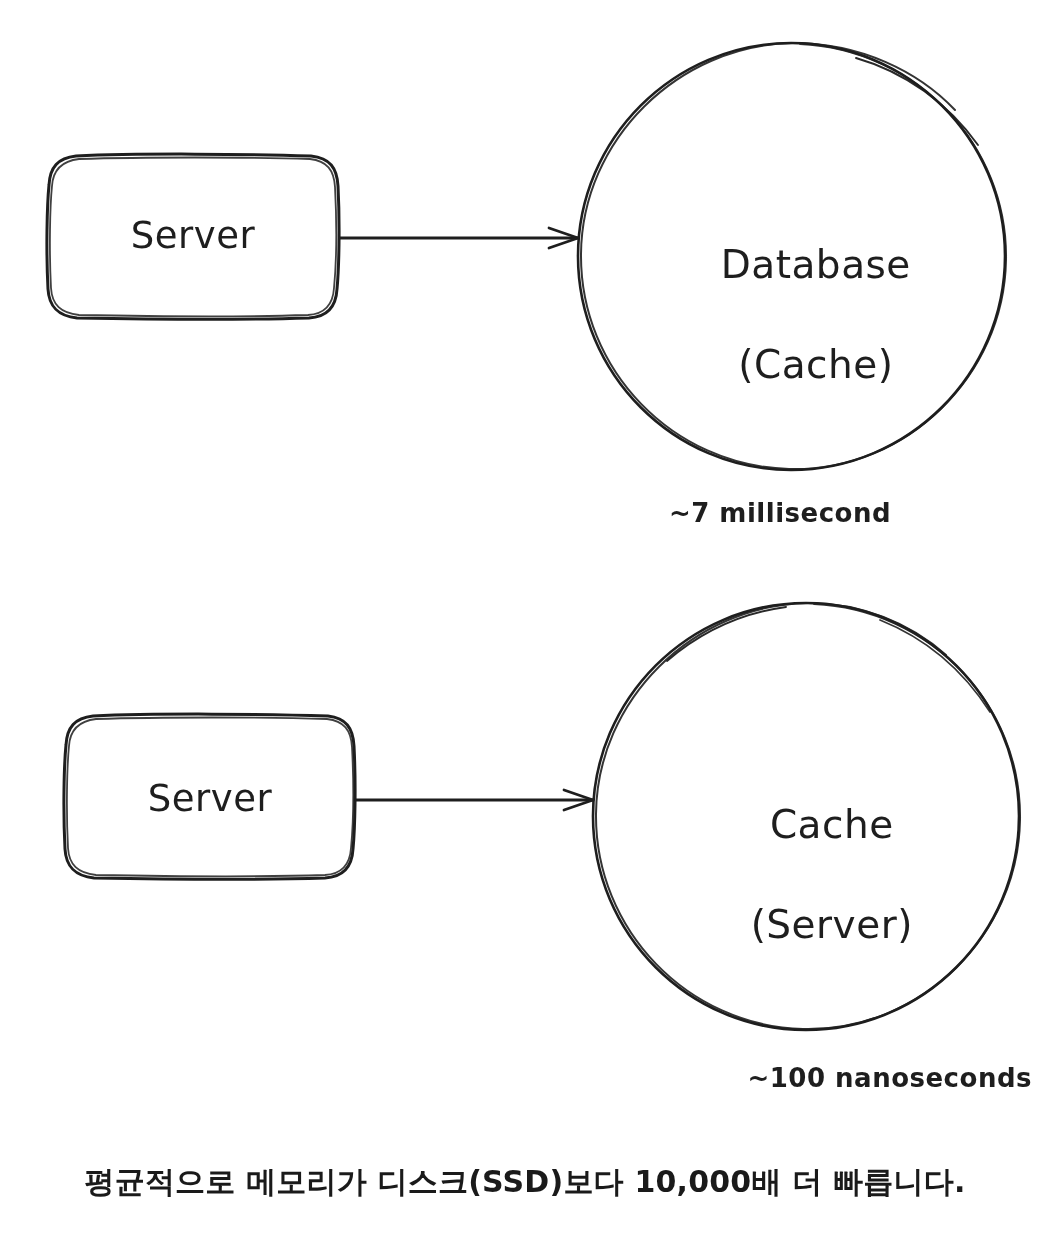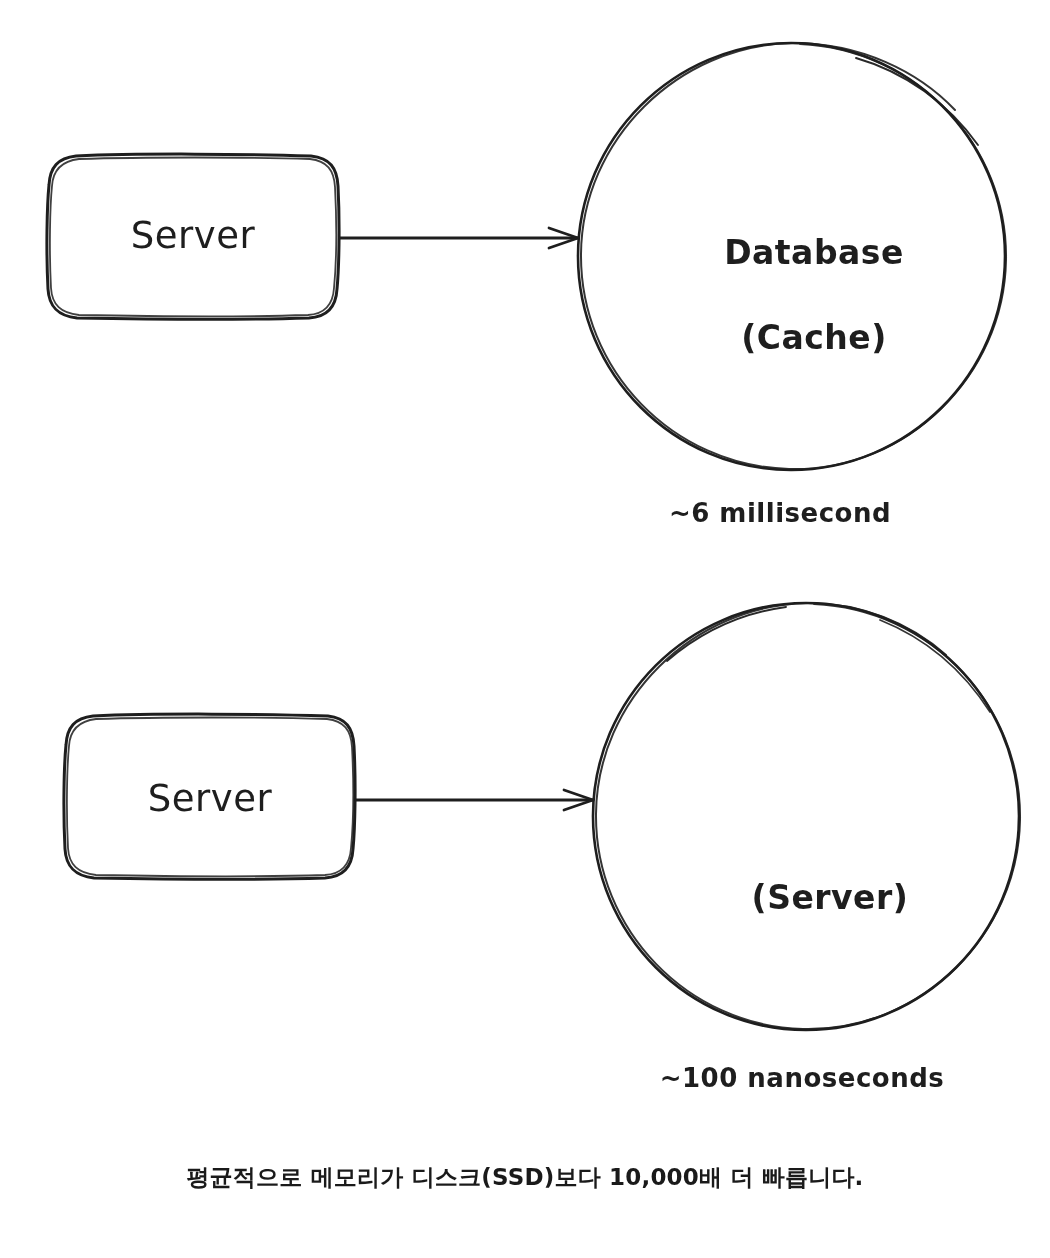--- a/index.html
+++ b/index.html
@@ -35,29 +35,29 @@
     line-height: 1.28;
     white-space: pre;
     letter-spacing: 0.5px;
     -webkit-font-smoothing: antialiased;
   }
   .node-label {
     font-size: 37px;
     font-weight: 400;
   }
   .circle-label {
-    font-size: 33px;
-    font-weight: 700;
+    font-size: 39px;
+    font-weight: 400;
   }
   .caption {
     font-size: 26px;
     font-weight: 600;
   }
   .footnote {
-    font-size: 23px;
+    font-size: 30px;
     font-weight: 700;
     color: #1a1a1a;
     letter-spacing: 0.2px;
   }
   .center-x {
     transform: translateX(-50%);
   }
 </style>
 </head>
 <body>
@@ -155,26 +155,26 @@
 
   </svg>
 
   <div class="lbl node-label center-x" style="left:193px; top:212px; width:260px;">Server</div>
 
   <div class="lbl circle-label center-x" style="left:790px; top:190px; width:340px;">
     <span>Database</span><br>
     <span>(Cache)</span>
   </div>
 
-  <div class="lbl caption center-x" style="left:780px; top:497px; width:420px;">~6 millisecond</div>
+  <div class="lbl caption center-x" style="left:780px; top:497px; width:420px;">~7 millisecond</div>
 
   <div class="lbl node-label center-x" style="left:210px; top:775px; width:260px;">Server</div>
 
   <div class="lbl circle-label center-x" style="left:806px; top:750px; width:340px;">
-    <br>
+    <span>Cache</span><br>
     <span>(Server)</span>
   </div>
 
-  <div class="lbl caption center-x" style="left:802px; top:1062px; width:460px;">~100 nanoseconds</div>
+  <div class="lbl caption center-x" style="left:802px; top:1062px; width:460px;text-align:right;">~100 nanoseconds</div>
 
   <div class="lbl footnote center-x" style="left:525px; top:1163px; width:1000px;">평균적으로 메모리가 디스크(SSD)보다 10,000배 더 빠릅니다.</div>
 
 </div>
 
 </body></html>

